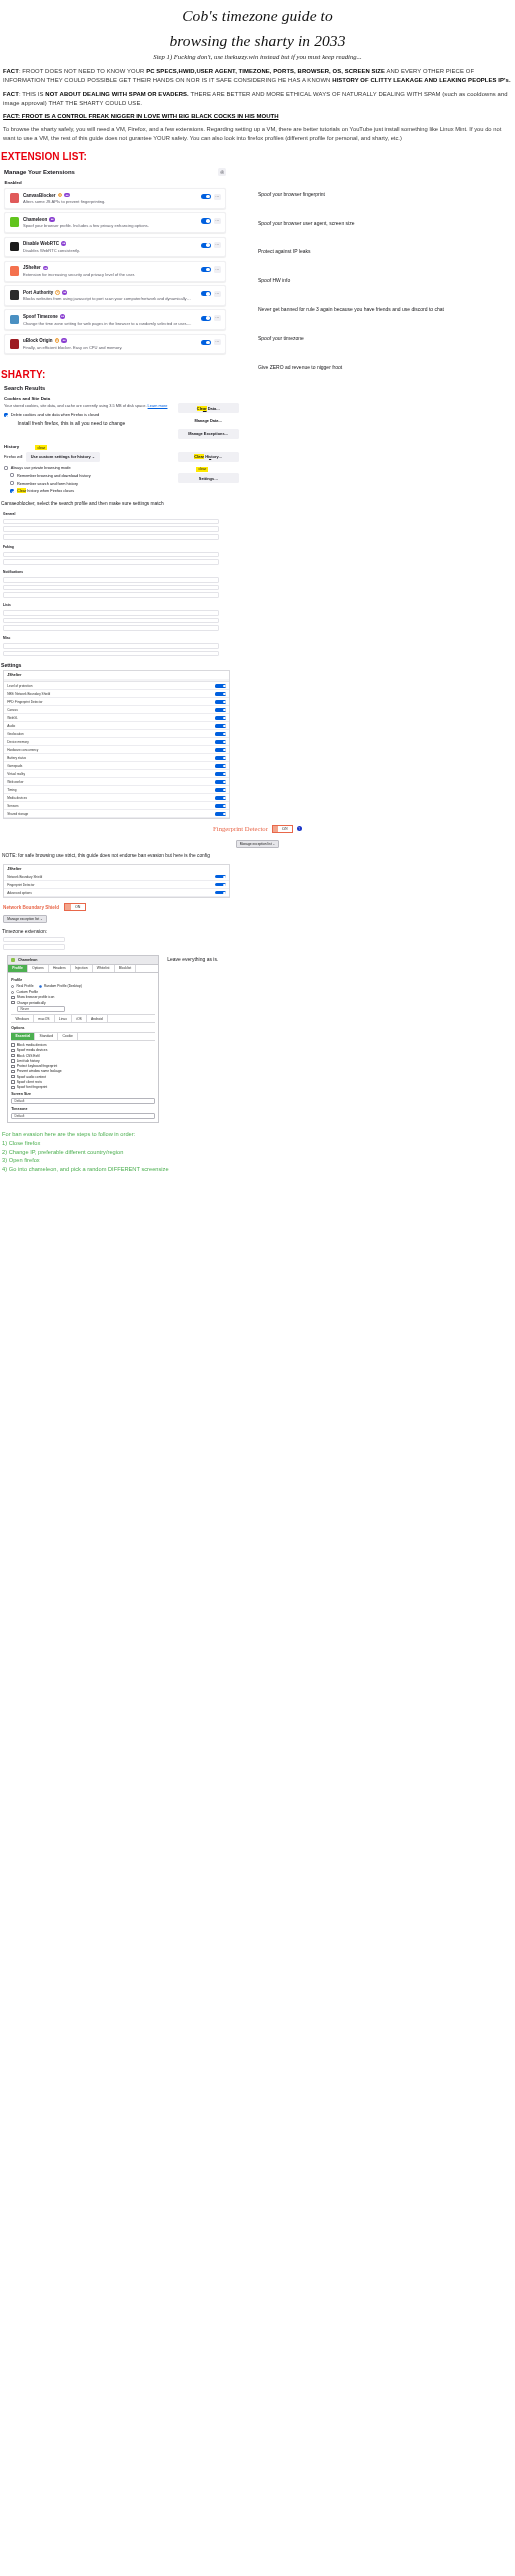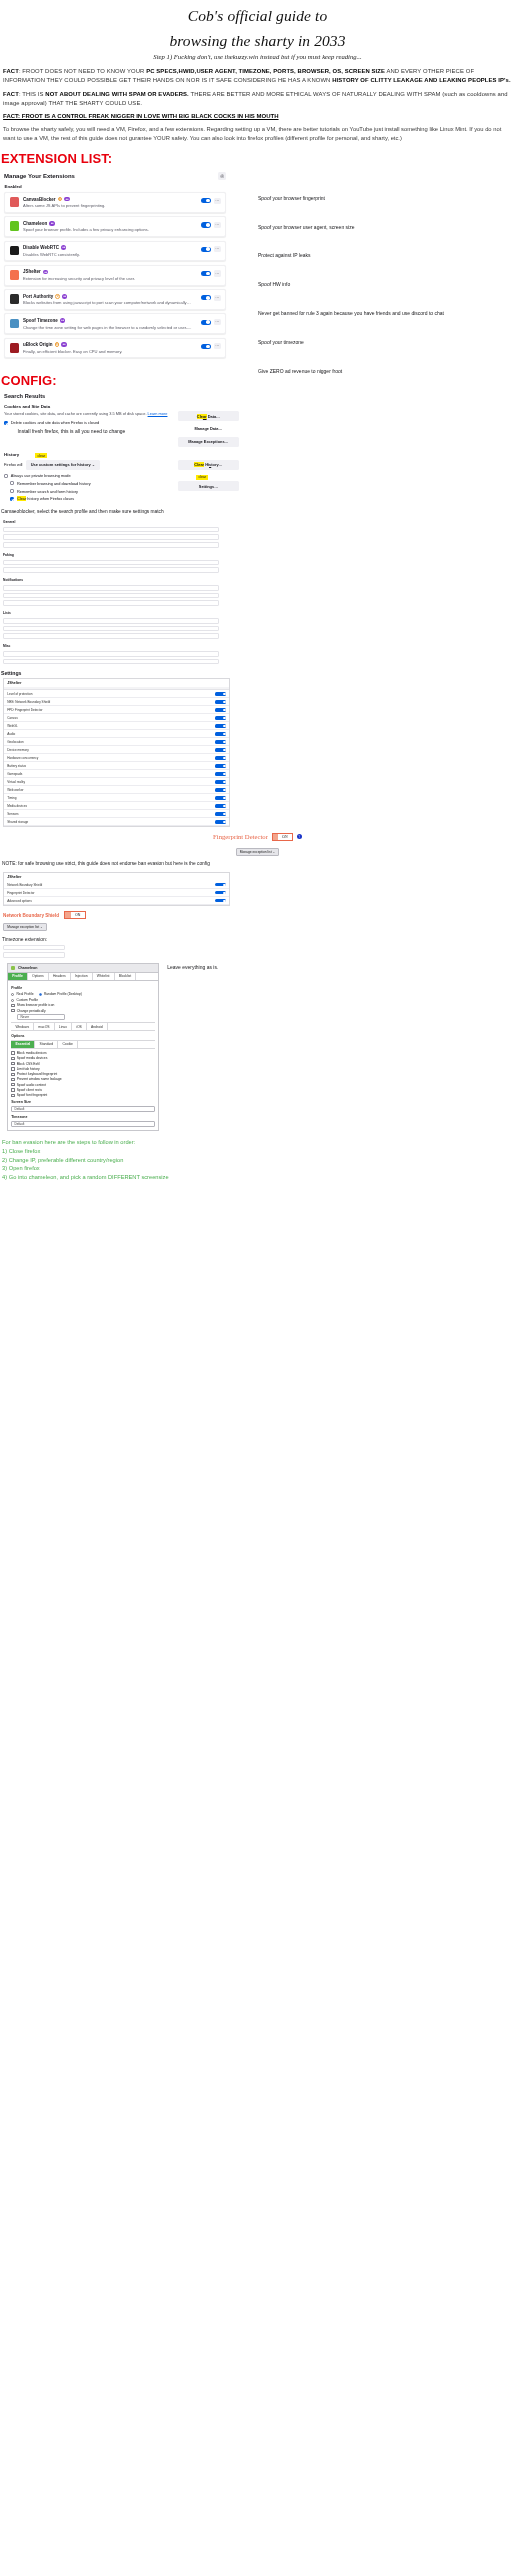--- a/index.html
+++ b/index.html
@@ -47,21 +47,21 @@
     font-weight:700; color:#000; text-decoration:underline;
     font-size:6px; display:block; margin:2.1px 0 6.2px 0;
   }
   .para {
     font-size:5.8px; line-height:1.6; color:#3a3a3a;
     margin:0 0 4.1px 0;
   }
 
   
   .sec-red {
-    color:#e8000d; font-weight:700; font-size:13px;
+    color:#e8000d; font-weight:700; font-size:10px;
     margin:7.2px 0 4.1px 1px; letter-spacing:0.1px;
   }
 
   
   .shot { position:relative; margin:0 0 3.1px 0; }
 
   
   .ext-panel { width:230px; padding:2.1px 4.1px 4.1px 4.1px; }
   .ext-head {
     display:flex; align-items:center; justify-content:space-between;
@@ -228,21 +228,21 @@
     border:0.5px solid #e3e3e8; background:#fff; height:5.7px; border-radius:1px;
     display:flex; align-items:center; padding:0 2.1px; font-size:2.9px; color:#5a5a66;
   }
   .ph-head { font-size:3.3px; font-weight:700; color:#15141a; margin:2.6px 0 1px 0;}
   .ph-wide { width:216px; }
   .ph-narrow { width:62px; }
 </style>
 </head>
 <body>
 
-<div class="title">Cob's official guide to</div>
+<div class="title">Cob's timezone guide to</div>
 <div class="title">browsing the sharty in 2033</div>
 <div class="subtitle">Step 1) Fucking don't, use thekuzzy.win instead but if you must keep reading...</div>
 
 <div class="facts">
   <p class="fact">
     <span class="lbl">FACT</span><span>: FROOT DOES NOT NEED TO KNOW YOUR </span><b>PC SPECS,HWID,USER AGENT, TIMEZONE, PORTS, BROWSER, OS, SCREEN SIZE</b><span> AND EVERY OTHER PIECE OF INFORMATION THEY COULD POSSIBLE GET THEIR HANDS ON NOR IS IT SAFE CONSIDERING HE HAS A KNOWN </span><b>HISTORY OF CLITTY LEAKAGE AND LEAKING PEOPLES IP's.</b>
   </p>
   <p class="fact">
     <span class="lbl">FACT</span><span>: THIS IS </span><b>NOT ABOUT DEALING WITH SPAM OR EVADERS.</b><span> THERE ARE BETTER AND MORE ETHICAL WAYS OF NATURALLY DEALING WITH SPAM (such as cooldowns and image approval) THAT THE SHARTY COULD USE.</span>
   </p>
@@ -372,21 +372,21 @@
       <div class="annot" style="left: 258px; top: 25px; width: 237px;">Spoof your browser fingerprint</div>
       <div class="annot" style="left: 258px; top: 54px; width: 237px;">Spoof your browser user agent, screen size</div>
       <div class="annot" style="left: 258px; top: 82px; width: 237px;">Protect against IP leaks</div>
       <div class="annot" style="left: 258px; top: 111px; width: 237px;">Spoof HW info</div>
       <div class="annot" style="left: 258px; top: 140px; width: 237px;">Never get banned for rule 3 again because you have friends and use discord to chat</div>
       <div class="annot" style="left: 258px; top: 169px; width: 237px;">Spoof your timezone</div>
       <div class="annot" style="left: 258px; top: 198px; width: 237px;">Give ZERO ad revenue to nigger froot</div>
     </div>
 </div>
 
-<div class="sec-red">CONFIG:</div>
+<div class="sec-red">SHARTY:</div>
 
 <div class="ffx-panel">
   <div class="ffx-h1">Search Results</div>
 
   <div class="ffx-h2">Cookies and Site Data</div>
   <div class="ffx-row">
     <div class="ffx-col-l">
       <p class="ffx-p">
         <span>Your stored cookies, site data, and cache are currently using 3.5 MB of disk space. </span><a class="ffx-link">Learn more</a>
       </p>

